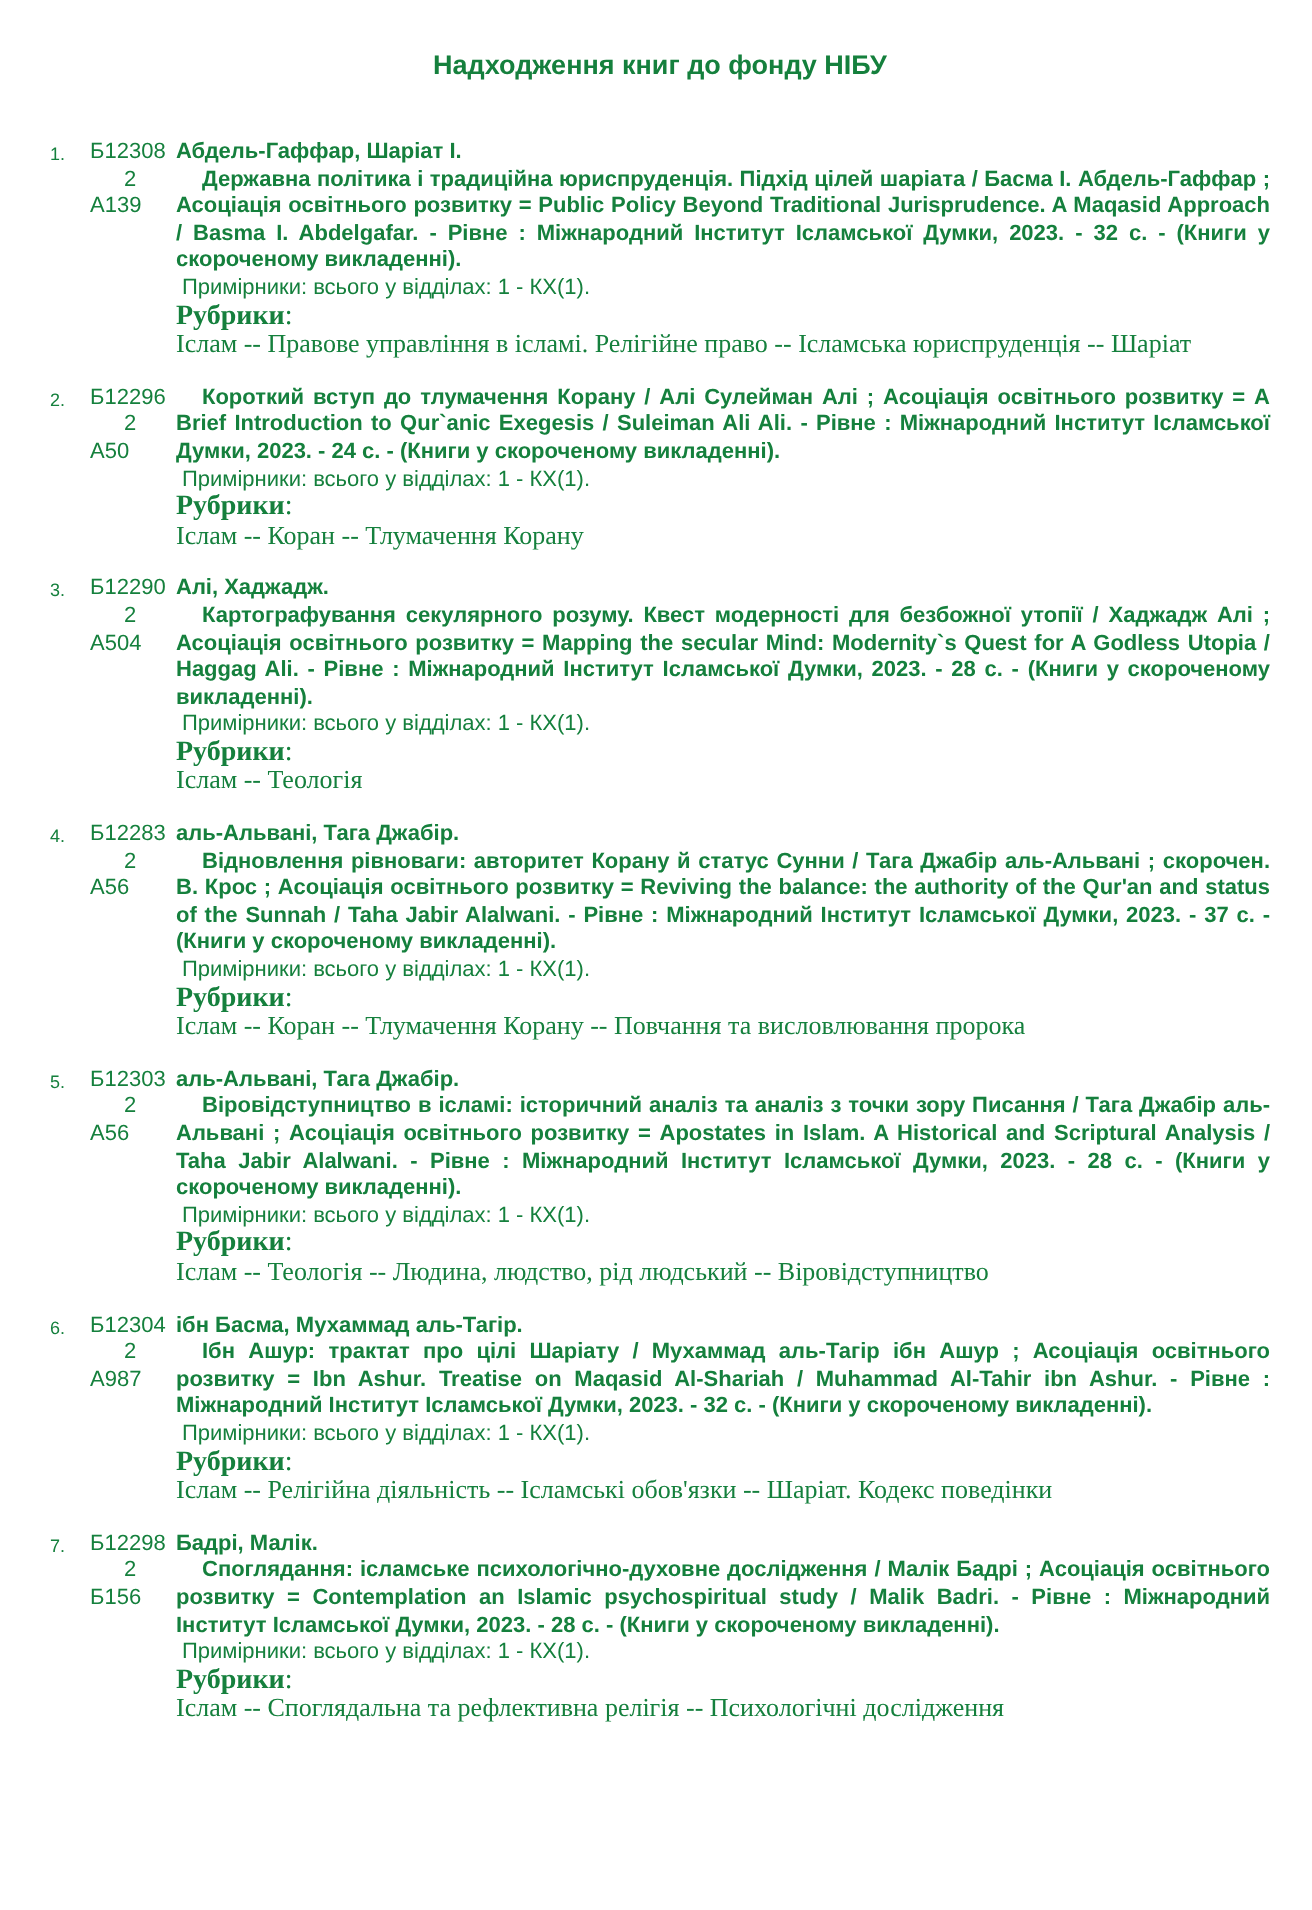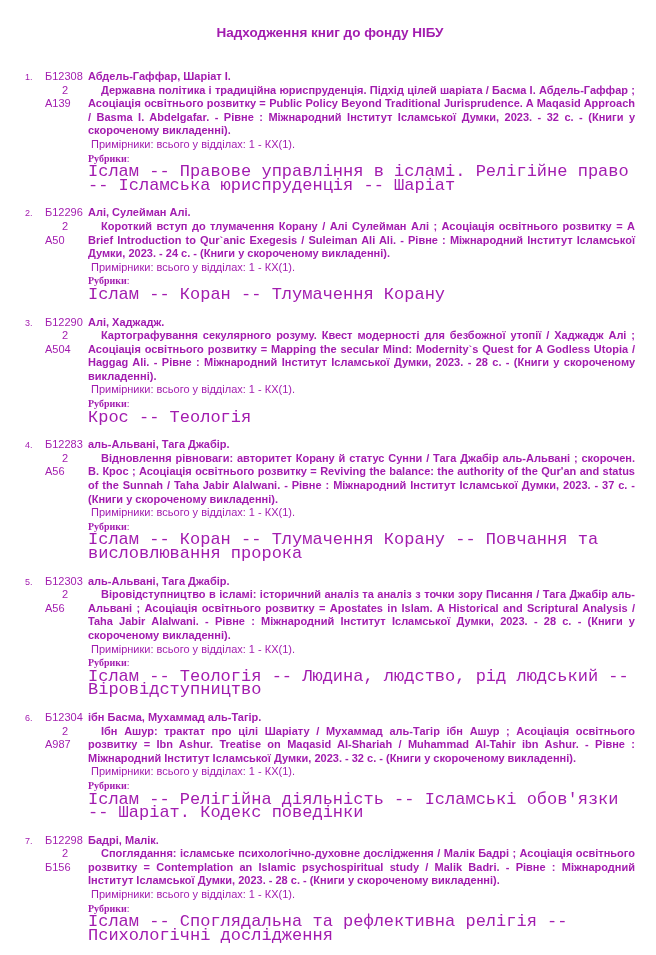--- a/index.html
+++ b/index.html
@@ -5,21 +5,21 @@
   html, body {
     margin: 0;
     padding: 0;
     background: #ffffff;
   }
   .page {
     position: relative;
     width: 656px;
     height: 955px;
     background: #ffffff;
-    color: #a21caf;
+    color: #15803d;
     font-family: "Liberation Sans", sans-serif;
     box-sizing: border-box;
     padding: 24px 21px 0 25px;
     overflow: hidden;
   }
   .title-block {
     text-align: center;
     font-weight: bold;
     font-size: 13.5px;
     line-height: 18px;
@@ -66,28 +66,28 @@
   .desc {
     text-align: justify;
     text-indent: 13px;
     font-weight: bold;
   }
   .copies {
     padding-left: 3px;
   }
   .rubrics {
     font-family: "Liberation Serif", serif;
-    font-size: 10px;
+    font-size: 14px;
   }
   .rub-word {
     font-weight: bold;
   }
   .subjects {
-    font-family: Liberation Mono, monospace;
-    font-size: 17px;
+    font-family: Liberation Serif, serif;
+    font-size: 13px;
   }
 </style>
 </head>
 <body>
 
 <div class="page">
   <div class="title-block">
     <div>Надходження книг до фонду НІБУ</div>
   </div>
 
@@ -109,41 +109,40 @@
   </div>
 
   <div class="entry">
     <div class="num">2.</div>
     <div class="call">
       <div class="call-line">Б12296</div>
       <div class="call-line call-mid">2</div>
       <div class="call-line">А50</div>
     </div>
     <div class="body-col">
-      <div class="author">Алі, Сулейман Алі.</div>
       <div class="desc">Короткий вступ до тлумачення Корану / Алі Сулейман Алі ; Асоціація освітнього розвитку = A Brief Introduction to Qur`anic Exegesis / Suleiman Ali Ali. - Рівне : Міжнародний Інститут Ісламської Думки, 2023. - 24 с. - (Книги у скороченому викладенні).</div>
       <div class="copies">Примірники: всього у відділах: 1 - КХ(1).</div>
       <div class="rubrics"><span class="rub-word">Рубрики</span><span>:</span></div>
       <div class="subjects">Іслам -- Коран -- Тлумачення Корану</div>
     </div>
   </div>
 
   <div class="entry">
     <div class="num">3.</div>
     <div class="call">
       <div class="call-line">Б12290</div>
       <div class="call-line call-mid">2</div>
       <div class="call-line">А504</div>
     </div>
     <div class="body-col">
       <div class="author">Алі, Хаджадж.</div>
       <div class="desc">Картографування секулярного розуму. Квест модерності для безбожної утопії / Хаджадж Алі ; Асоціація освітнього розвитку = Mapping the secular Mind: Modernity`s Quest for A Godless Utopia / Haggag Ali. - Рівне : Міжнародний Інститут Ісламської Думки, 2023. - 28 с. - (Книги у скороченому викладенні).</div>
       <div class="copies">Примірники: всього у відділах: 1 - КХ(1).</div>
       <div class="rubrics"><span class="rub-word">Рубрики</span><span>:</span></div>
-      <div class="subjects">Крос -- Теологія</div>
+      <div class="subjects">Іслам -- Теологія</div>
     </div>
   </div>
 
   <div class="entry">
     <div class="num">4.</div>
     <div class="call">
       <div class="call-line">Б12283</div>
       <div class="call-line call-mid">2</div>
       <div class="call-line">А56</div>
     </div>

